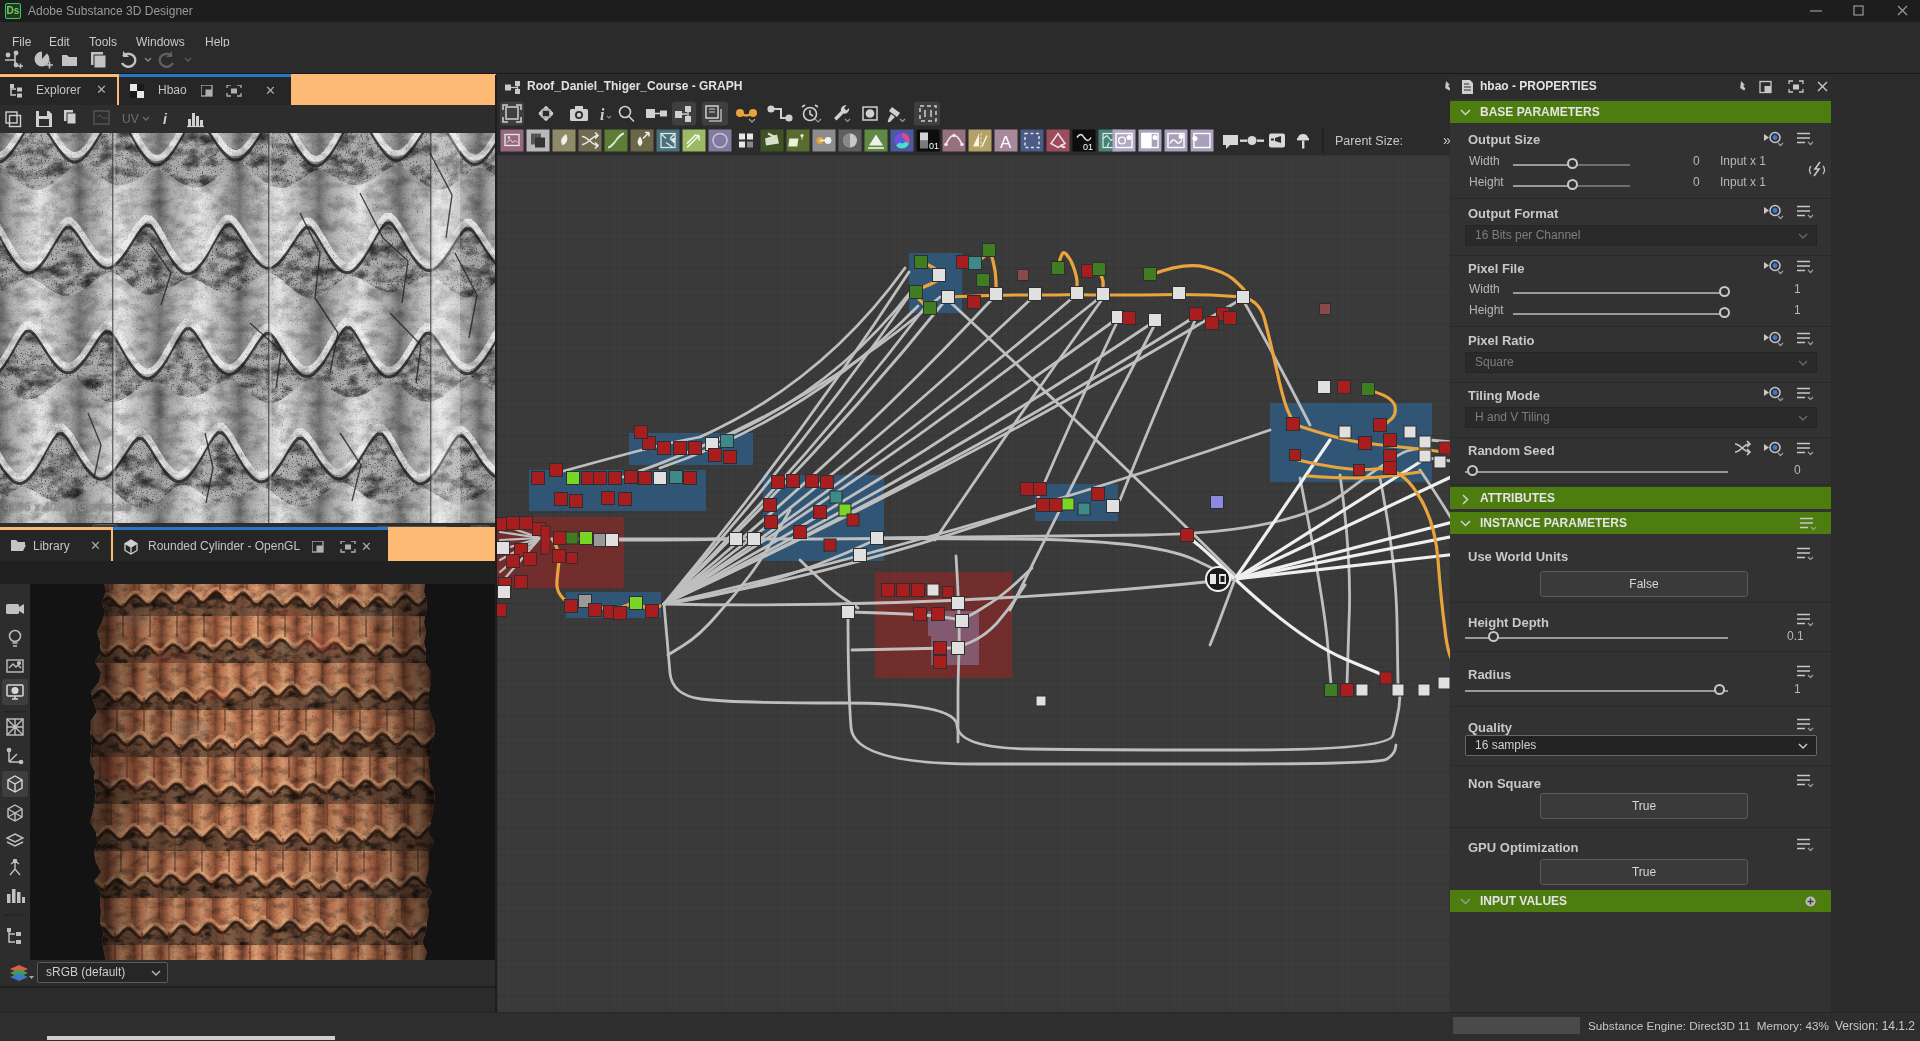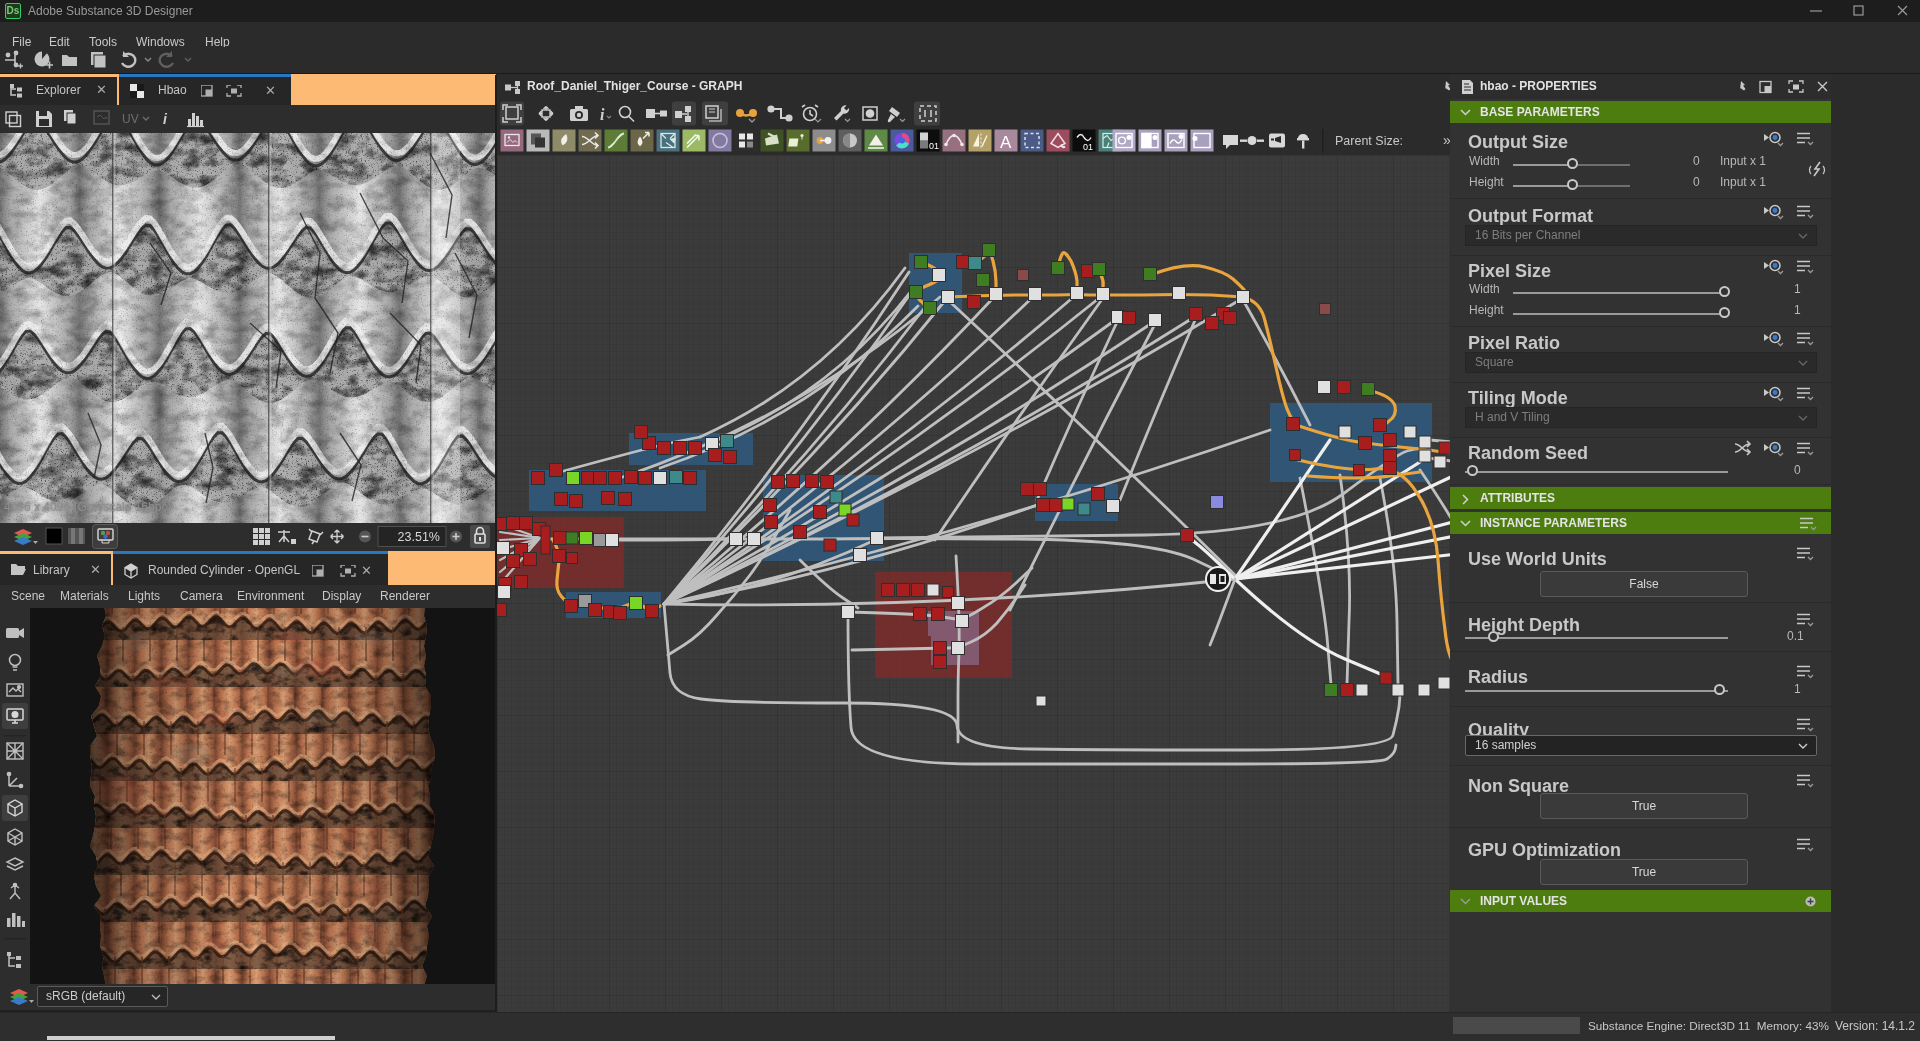--- a/index.html
+++ b/index.html
@@ -17,21 +17,21 @@
   #maintools { left:0; top:47px; width:1920px; height:27px; background:#2b2b2b; border-bottom:1px solid #1a1a1a; }
 
   
   .tabbar { background:#fdba74; }
   .tab { position:absolute; top:0; height:100%; background:#262626; font-size:12px; color:#c4c4c4; }
   .tab .x { color:#aaa; font-size:13px; }
 
   
   #props { left:1450px; top:75px; width:381px; height:937px; background:#323232; }
   .sechead { position:absolute; left:0; width:381px; height:22px; background:#4d7c0f; color:#e4e4e4; font-weight:bold; font-size:12px; }
-  .plabel { position:absolute; font-size:18px; font-weight:bold; color:#c8c8c8; }
+  .plabel { position:absolute; font-size:13px; font-weight:bold; color:#c8c8c8; }
   .pslabel { position:absolute; font-size:12px; color:#b8b8b8; }
   .pval { position:absolute; font-size:12px; color:#b8b8b8; }
   .ddown { position:absolute; height:21px; background:#2a2a2a; border:1px solid #252525; color:#7e7e7e; font-size:12px; line-height:19px; padding-left:9px; }
   .ddown.en { background:#232323; border:1px solid #686868; color:#d0d0d0; border-radius:2px; }
   .btn { position:absolute; background:#3a3a3a; border:1px solid #5a5a5a; border-radius:3px; color:#d8d8d8; font-size:12px; text-align:center; }
   .track { position:absolute; height:2px; background:#9a9a9a; }
   .track.dim { background:#6e6e6e; }
   .knob { position:absolute; width:11px; height:11px; border:2px solid #c8c8c8; border-radius:50%; background:#323232; }
   .hsep { position:absolute; left:0; width:381px; height:1px; background:#2a2a2a; }
 
@@ -284,21 +284,21 @@
       <g transform="translate(470,2)">
           <rect x="0" y="0" width="20" height="23" rx="2" fill="#4a4a4a"></rect>
           <rect x="5" y="9" width="10" height="9" rx="1" fill="none" stroke="#e0e0e0" stroke-width="1.6"></rect>
           <path d="M6.5 9V6a3.5 3.5 0 0 1 7 0v3" stroke="#e0e0e0" stroke-width="1.6" fill="none"></path>
           <rect x="9" y="12" width="2" height="4" fill="#e0e0e0"></rect>
         </g>
     </svg>
   </div>
 </div>
 
-<div class="abs" id="p3d" style="left:0;top:551px;width:584px;height:461px;background:#202020">
+<div class="abs" id="p3d" style="left:0;top:527px;width:584px;height:461px;background:#202020">
 
   <div class="abs tabbar" style="left:0;top:0;width:496px;height:34px">
     <div class="tab" style="left:0;top:3px;width:111px;height:31px">
       <svg class="abs" style="left:10px;top:9px" width="16" height="13" viewBox="0 0 16 13">
           <path d="M1 12V1h5l2 2h7v3H4L1 12zM1 12l3-6h12l-3 6z" fill="#c4c4c4"></path>
         </svg>
       <span class="abs" style="left:33px;top:9px">Library</span>
       <span class="abs x" style="left:90px;top:8px">✕</span>
     </div>
     <div class="tab" style="left:113px;top:0;width:275px;height:34px;border-top:3px solid #2678c4">
@@ -313,29 +313,20 @@
         <rect x="4.5" y="4.5" width="6.5" height="6.5" fill="#b0b0b0"></rect>
         <g stroke="#b0b0b0" stroke-width="1.3" fill="none">
             <path d="M29 3V0h4M39 0h4v3M43 8v3h-4M33 11h-4v-3"></path>
           </g>
         <rect x="33" y="3.5" width="6" height="5" fill="#b0b0b0"></rect>
       </svg>
       <span class="abs x" style="left:248px;top:9px">✕</span>
     </div>
   </div>
 
-  <div class="abs" style="left:0;top:34px;width:496px;height:23px;background:#2d2d2d;font-size:12px;color:#c8c8c8">
-    <span class="abs" style="left:11px;top:4px">Scene</span>
-    <span class="abs" style="left:60px;top:4px">Materials</span>
-    <span class="abs" style="left:128px;top:4px">Lights</span>
-    <span class="abs" style="left:180px;top:4px">Camera</span>
-    <span class="abs" style="left:237px;top:4px">Environment</span>
-    <span class="abs" style="left:322px;top:4px">Display</span>
-    <span class="abs" style="left:380px;top:4px">Renderer</span>
-  </div>
 
   <div class="abs" id="vp3d" style="left:0;top:57px;width:496px;height:376px;background:#131313">
       <svg width="496" height="376" viewBox="0 0 496 376">
 <defs>
 <linearGradient id="tileg" x1="0" y1="0" x2="1" y2="0">
  <stop offset="0" stop-color="#8a5038"></stop>
             <stop offset="0.22" stop-color="#c27a54"></stop>
  <stop offset="0.5" stop-color="#dda076"></stop>
             <stop offset="0.78" stop-color="#bb7450"></stop>
  <stop offset="1" stop-color="#7e4a34"></stop>
@@ -1196,21 +1187,21 @@
   <div class="pval" style="left:243px;top:100px">0</div>
   <div class="pval" style="left:270px;top:100px">Input x 1</div>
   <div class="hsep" style="top:123px"></div>
 
   <div class="plabel" style="left:18px;top:131px">Output Format</div>
   <div class="ddown" style="left:15px;top:150px;width:352px">16 Bits per Channel<svg class="abs" style="right:8px;top:7px" width="10" height="7" viewBox="0 0 10 7">
         <path d="M1 1l4 4 4-4" stroke="#666" stroke-width="1.4" fill="none"></path>
       </svg></div>
   <div class="hsep" style="top:180px"></div>
 
-  <div class="plabel" style="left:18px;top:186px">Pixel Size</div>
+  <div class="plabel" style="left:18px;top:186px">Pixel File</div>
   <div class="pslabel" style="left:19px;top:207px">Width</div>
   <div class="track" style="left:63px;top:217px;width:212px"></div>
   <div class="knob" style="left:269px;top:211px"></div>
   <div class="pval" style="left:344px;top:207px">1</div>
   <div class="pslabel" style="left:19px;top:228px">Height</div>
   <div class="track" style="left:63px;top:238px;width:212px"></div>
   <div class="knob" style="left:269px;top:232px"></div>
   <div class="pval" style="left:344px;top:228px">1</div>
   <div class="hsep" style="top:251px"></div>
 

